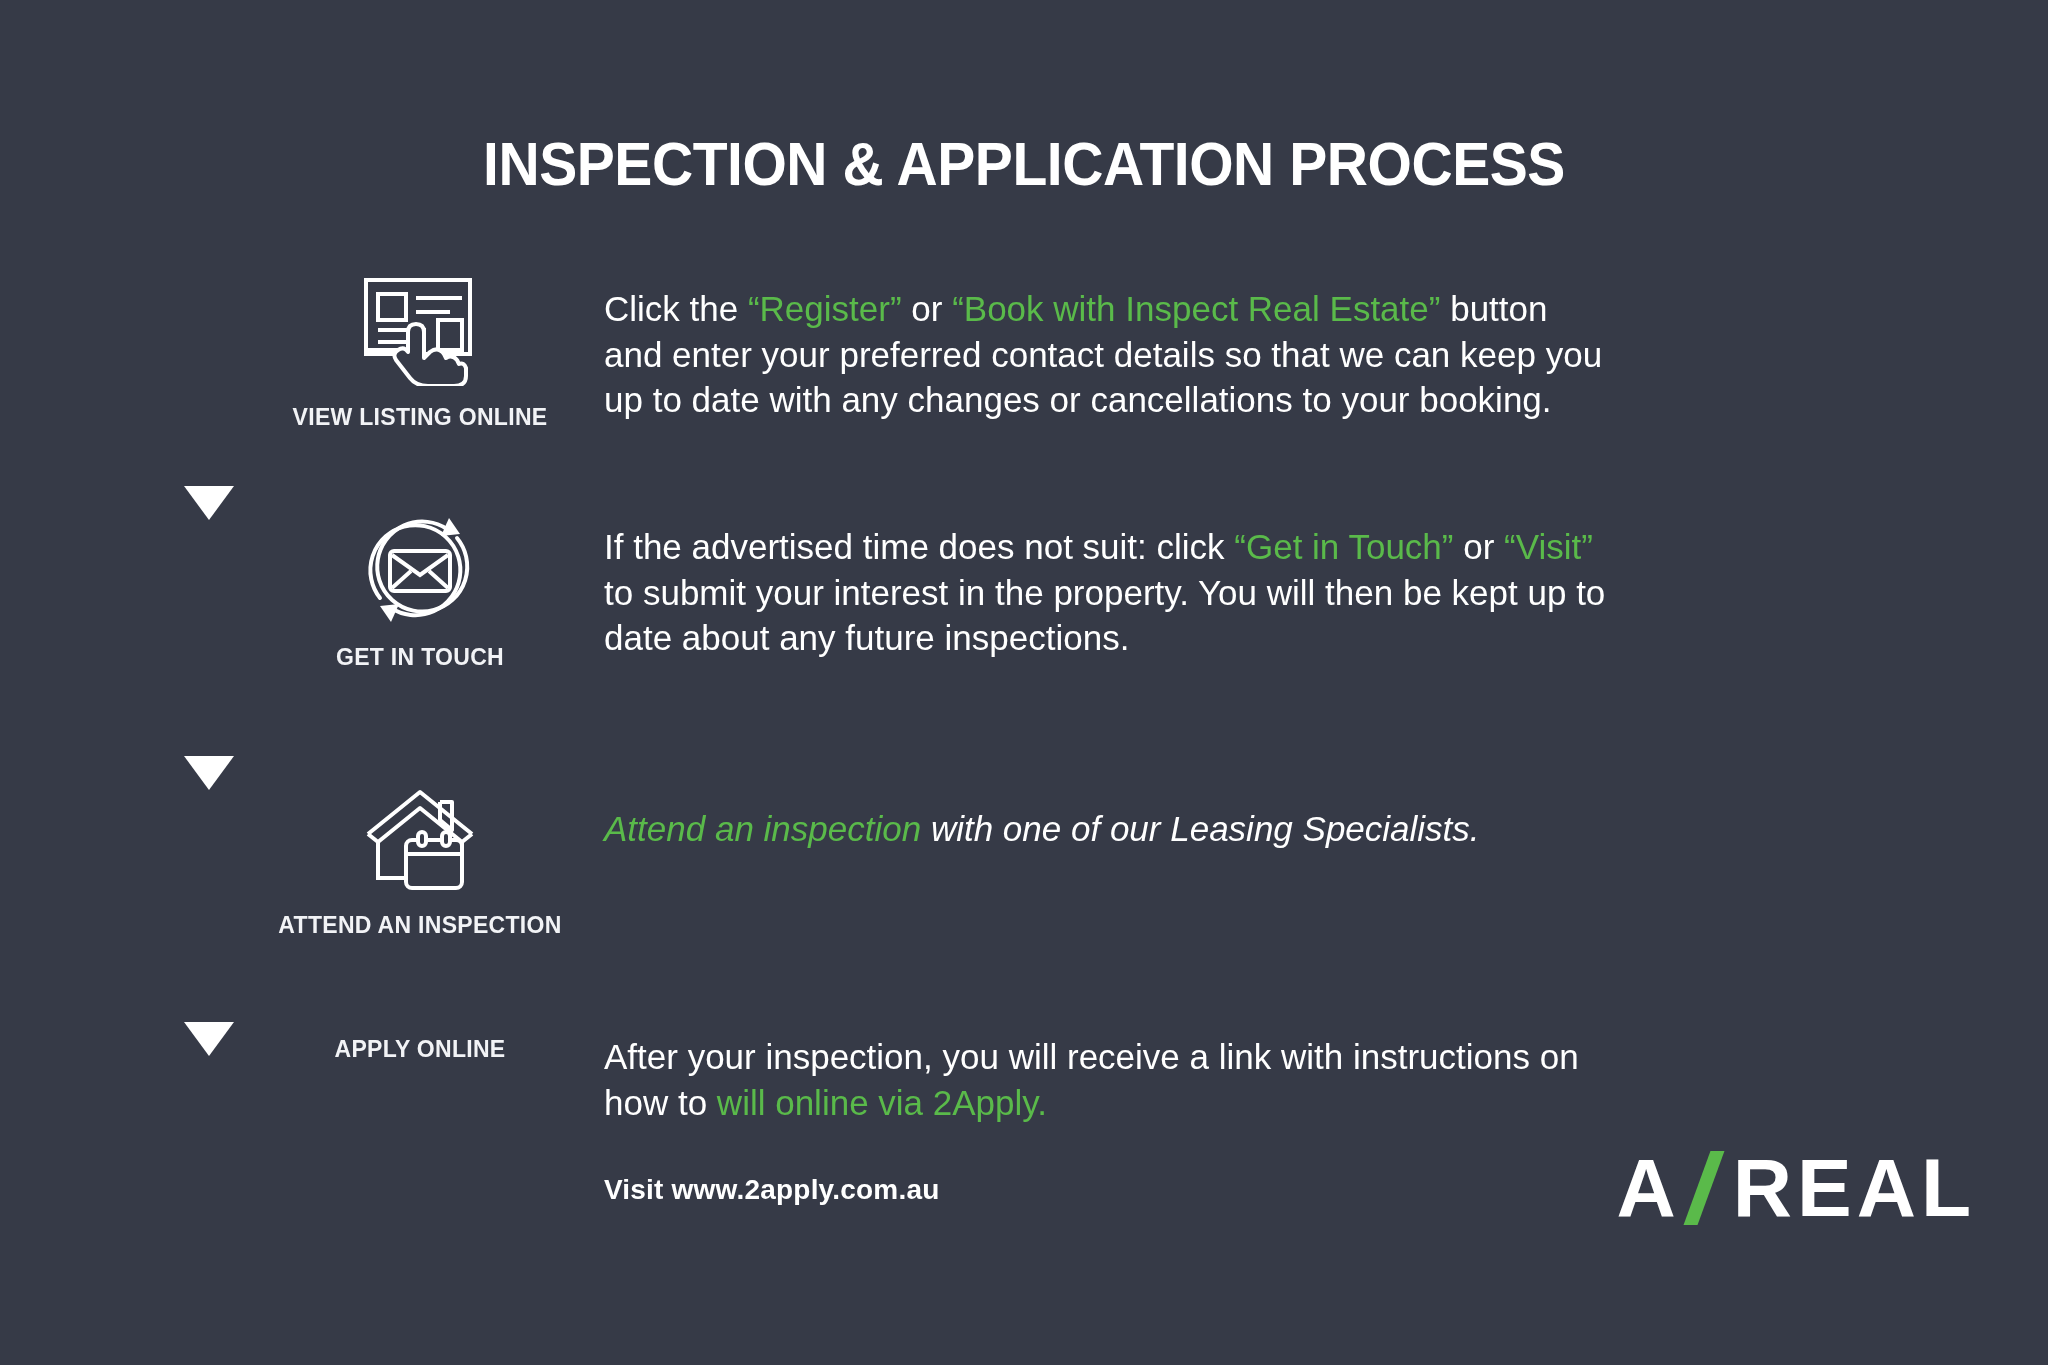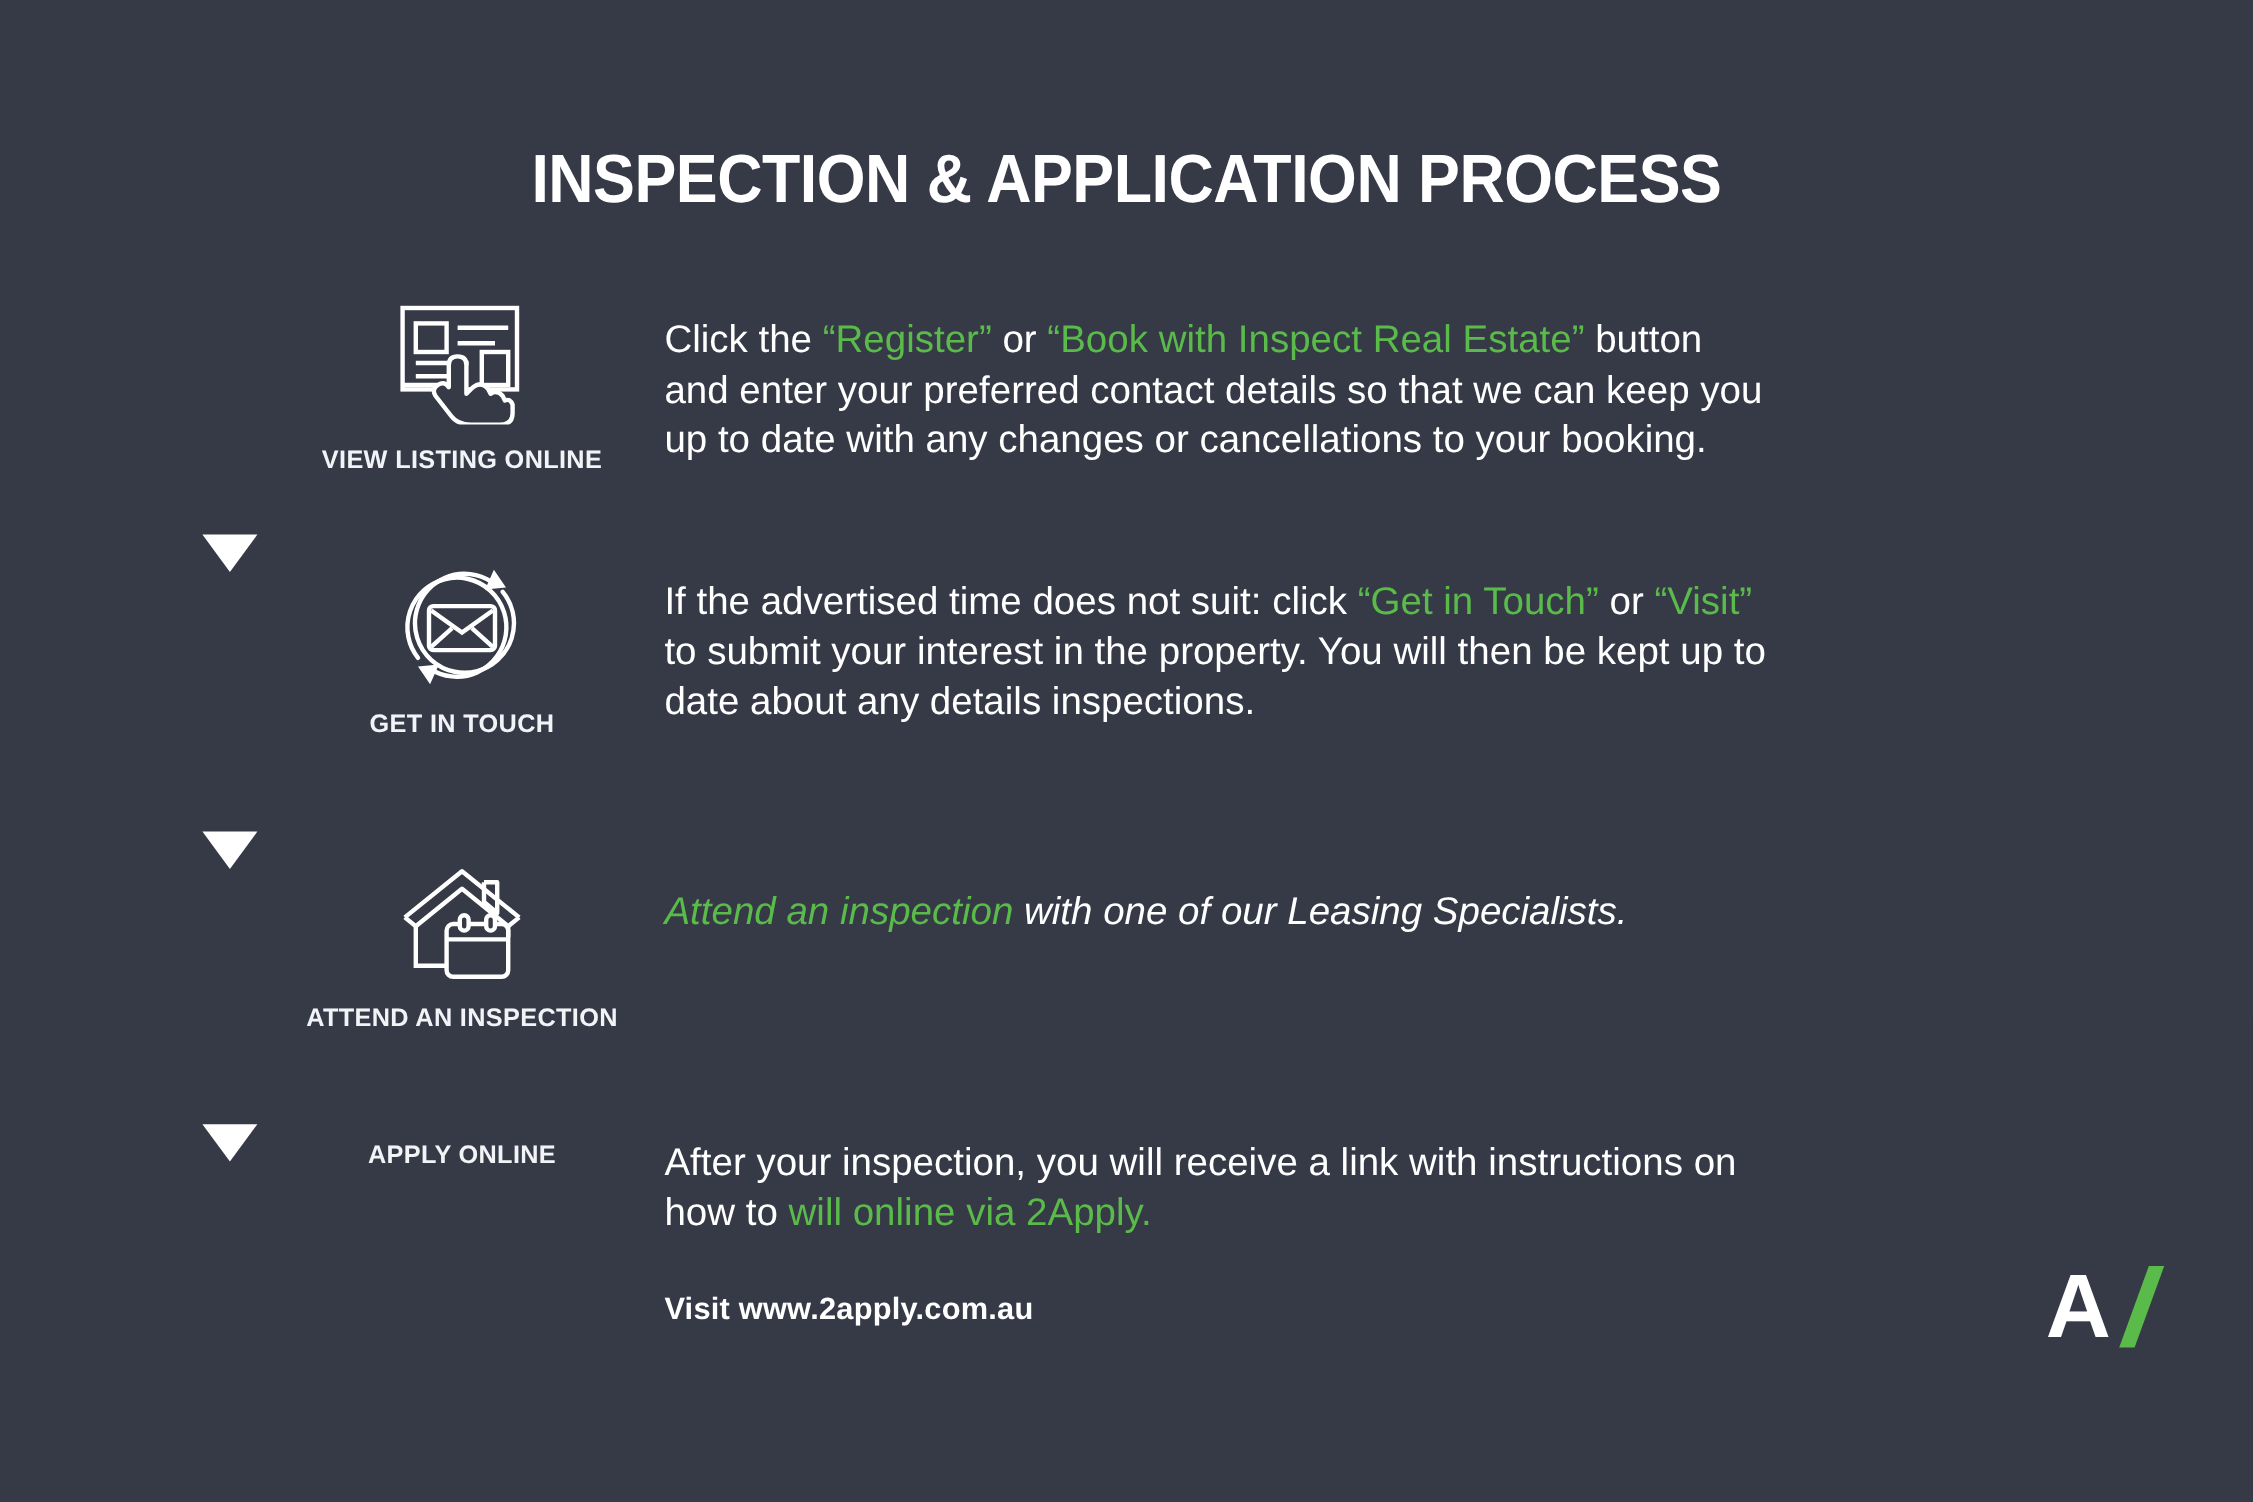--- a/index.html
+++ b/index.html
@@ -185,21 +185,21 @@
           <polygon points="30,110 19,94 38,92" fill="#fff"></polygon>
           <rect x="29" y="39" width="60" height="40" rx="4" fill="none" stroke="#fff" stroke-width="4"></rect>
           <polyline points="31,43 59,63 87,43" fill="none" stroke="#fff" stroke-width="4"></polyline>
           <line x1="31" y1="76" x2="50" y2="59" stroke="#fff" stroke-width="4"></line>
           <line x1="87" y1="76" x2="68" y2="59" stroke="#fff" stroke-width="4"></line>
         </svg>
       </div>
       <div class="step-label">GET IN TOUCH</div>
     </div>
     <div class="step-body">
-      <span>If the advertised time does not suit: click </span><span class="hl">“Get in Touch”</span><span> or </span><span class="hl">“Visit”</span><span> to submit your interest in the property. You will then be kept up to date about any details inspections.</span>
+      <span>If the advertised time does not suit: click </span><span class="hl">“Get in Touch”</span><span> or </span><span class="hl">“Visit”</span><span> to submit your interest in the property. You will then be kept up to date about any future inspections.</span>
     </div>
   </div>
 
   <div class="step" data-step="2">
     <div class="step-left">
       <div class="icon-box">
         <svg width="124" height="112" viewBox="0 0 124 112">
           <polyline points="10,52 62,10 114,52" fill="none" stroke="#fff" stroke-width="4" stroke-linejoin="round"></polyline>
           <polyline points="10,52 20,60 62,26 104,60 114,52" fill="none" stroke="#fff" stroke-width="4" stroke-linejoin="round"></polyline>
           <polyline points="82,20 82,38 94,48 94,20 82,20" fill="none" stroke="#fff" stroke-width="4" stroke-linejoin="round"></polyline>
@@ -236,13 +236,14 @@
 <div class="connector" data-conn="1">
   <span class="tri"></span>
 </div>
 <div class="connector" data-conn="2">
   <span class="tri"></span>
 </div>
 
 <div class="logo">
   <span class="logo-a">A</span>
   <span class="slash"></span>
+  <span class="logo-real">REAL</span>
 </div>
 
 </body></html>

